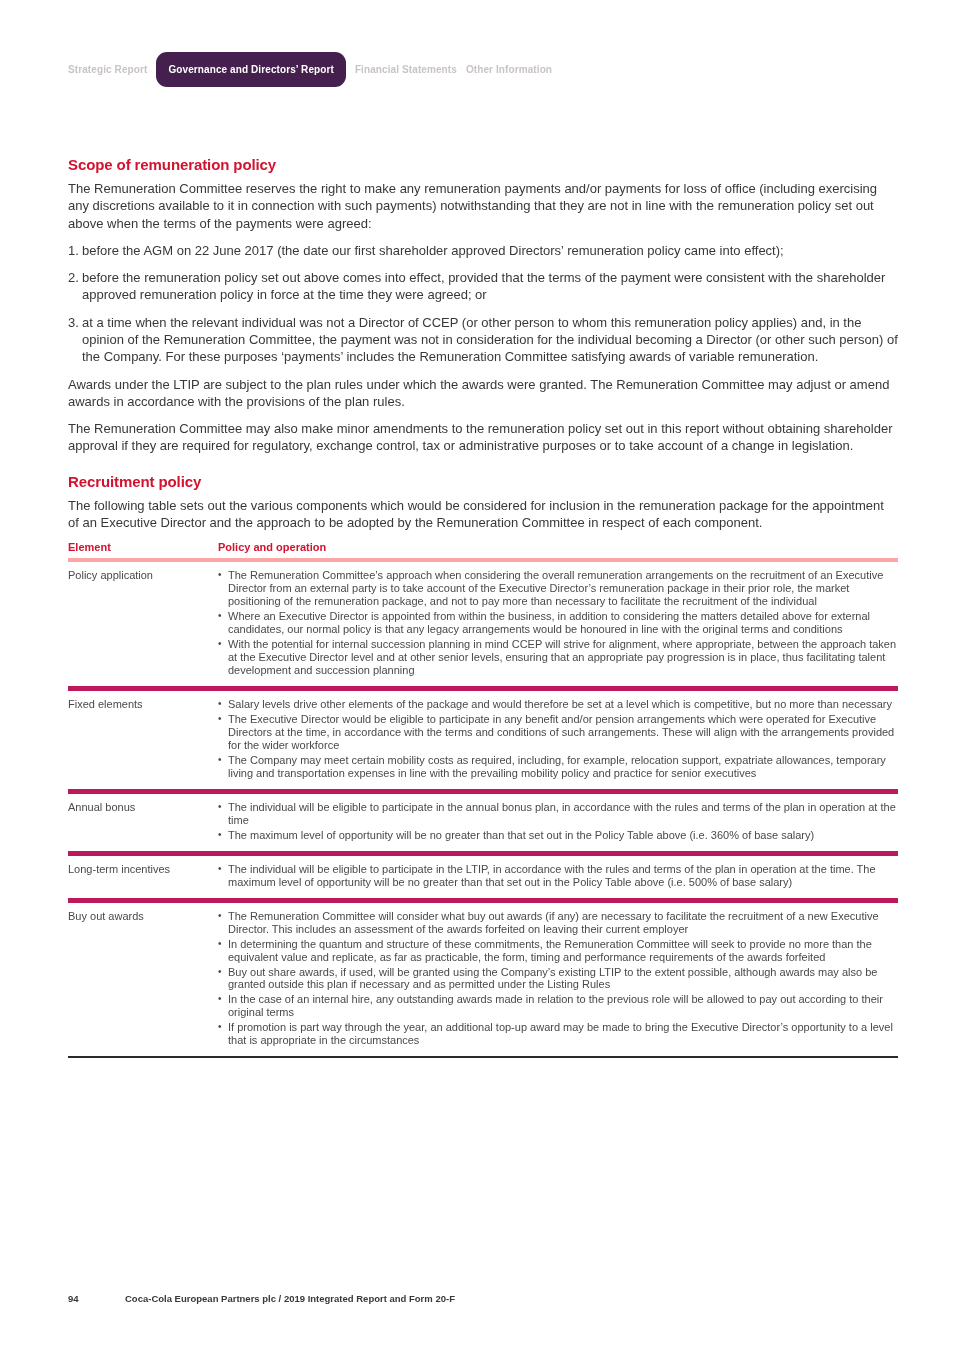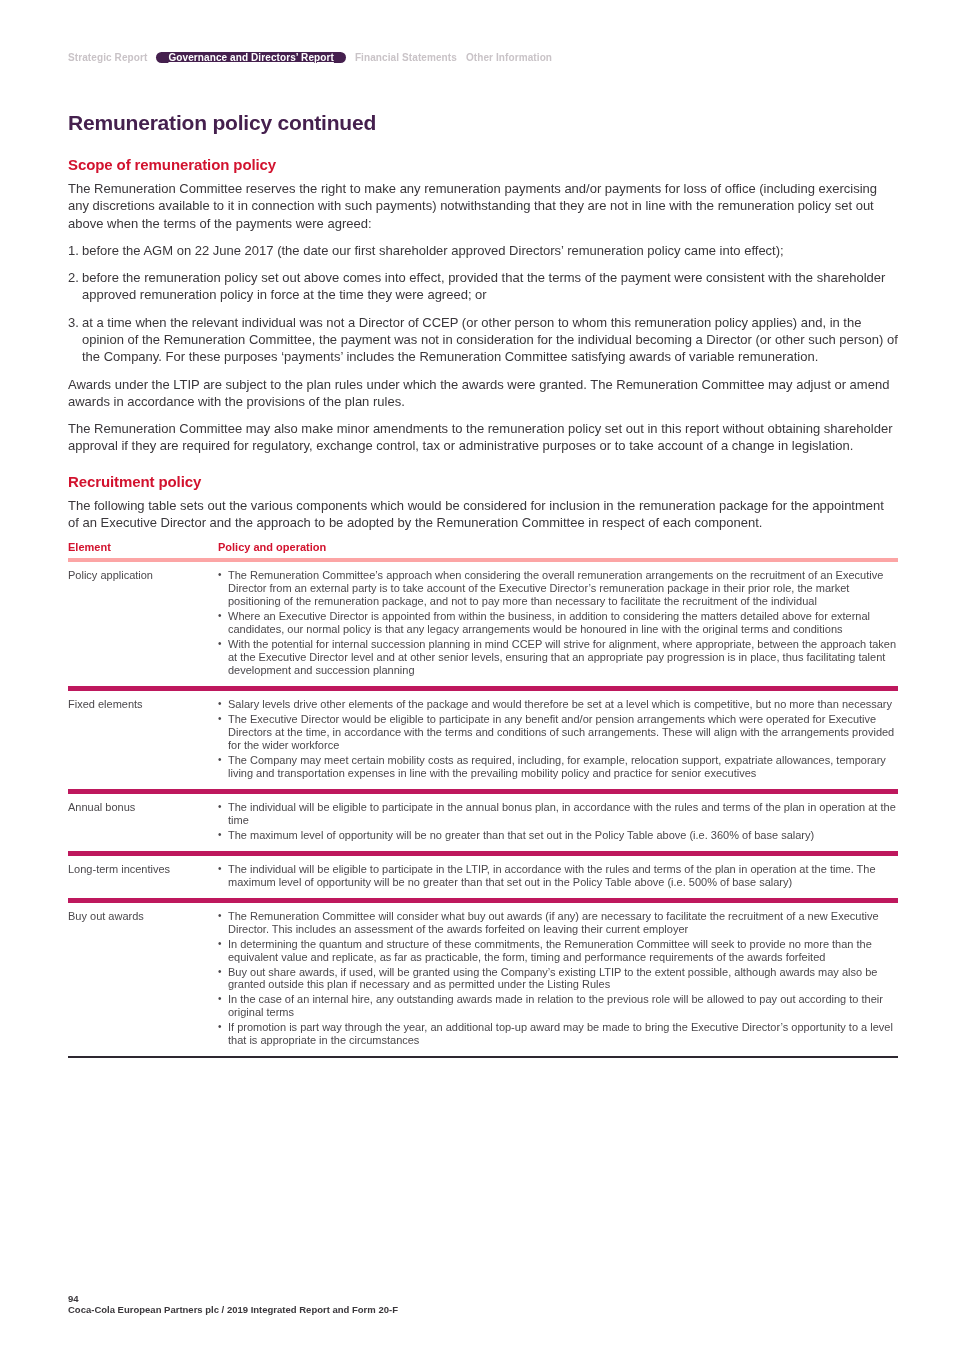--- a/index.html
+++ b/index.html
@@ -13,21 +13,21 @@
   }
   
   .topnav {
     position:absolute; top:52px; left:68px;
     display:flex; align-items:center; gap:9px;
     font-size:10px; font-weight:700; letter-spacing:0.1px;
   }
   .nav-item { color:#c9c3c7; white-space:nowrap; }
   .nav-pill {
     background:#45204e; color:#ffffff;
-    padding:0 12px; border-radius:11px;text-decoration:underline;
+    padding:12px 12px; border-radius:11px;
   }
   
   .page-title {
     position:absolute; top:111px; left:68px;
     margin:0; font-size:21px; font-weight:700; letter-spacing:-0.2px;
     color:#45204e;
   }
   
   .content {
     position:absolute; top:156px; left:68px; width:830px;
@@ -80,37 +80,35 @@
   ul.bullets li { position:relative; padding-left:10px; margin:0 0 2px 0; }
   ul.bullets li:last-child { margin-bottom:0; }
   ul.bullets li::before {
     content:"\2022"; position:absolute; left:0; top:0; font-size:10px;
   }
   
   .footer {
     position:absolute; top:1293px; left:68px;
     font-size:9.5px; font-weight:700; color:#3a373b;
     display:flex;
-    flex-direction:column;
   }
   .footer .pagenum { width:57px; }
 </style>
 </head>
 <body>
 
 <div class="page">
 
   <nav class="topnav" id="topnav">
       <span class="nav-item">Strategic Report</span>
       <span class="nav-item nav-pill">Governance and Directors’ Report</span>
       <span class="nav-item">Financial Statements</span>
       <span class="nav-item">Other Information</span>
     </nav>
 
-  <h1 class="page-title">Remuneration policy continued</h1>
 
   <div class="content">
 
     <section>
       <h2 class="section-heading">Scope of remuneration policy</h2>
       <p class="body-text">The Remuneration Committee reserves the right to make any remuneration payments and/or payments for loss of office (including exercising any discretions available to it in connection with such payments) notwithstanding that they are not in line with the remuneration policy set out above when the terms of the payments were agreed:</p>
       <ol class="numbered" id="scope-list">
           <li>before the AGM on 22 June 2017 (the date our first shareholder approved Directors’ remuneration policy came into effect);</li>
           <li>before the remuneration policy set out above comes into effect, provided that the terms of the payment were consistent with the shareholder approved remuneration policy in force at the time they were agreed; or</li>
           <li>at a time when the relevant individual was not a Director of CCEP (or other person to whom this remuneration policy applies) and, in the opinion of the Remuneration Committee, the payment was not in consideration for the individual becoming a Director (or other such person) of the Company. For these purposes ‘payments’ includes the Remuneration Committee satisfying awards of variable remuneration.</li>

